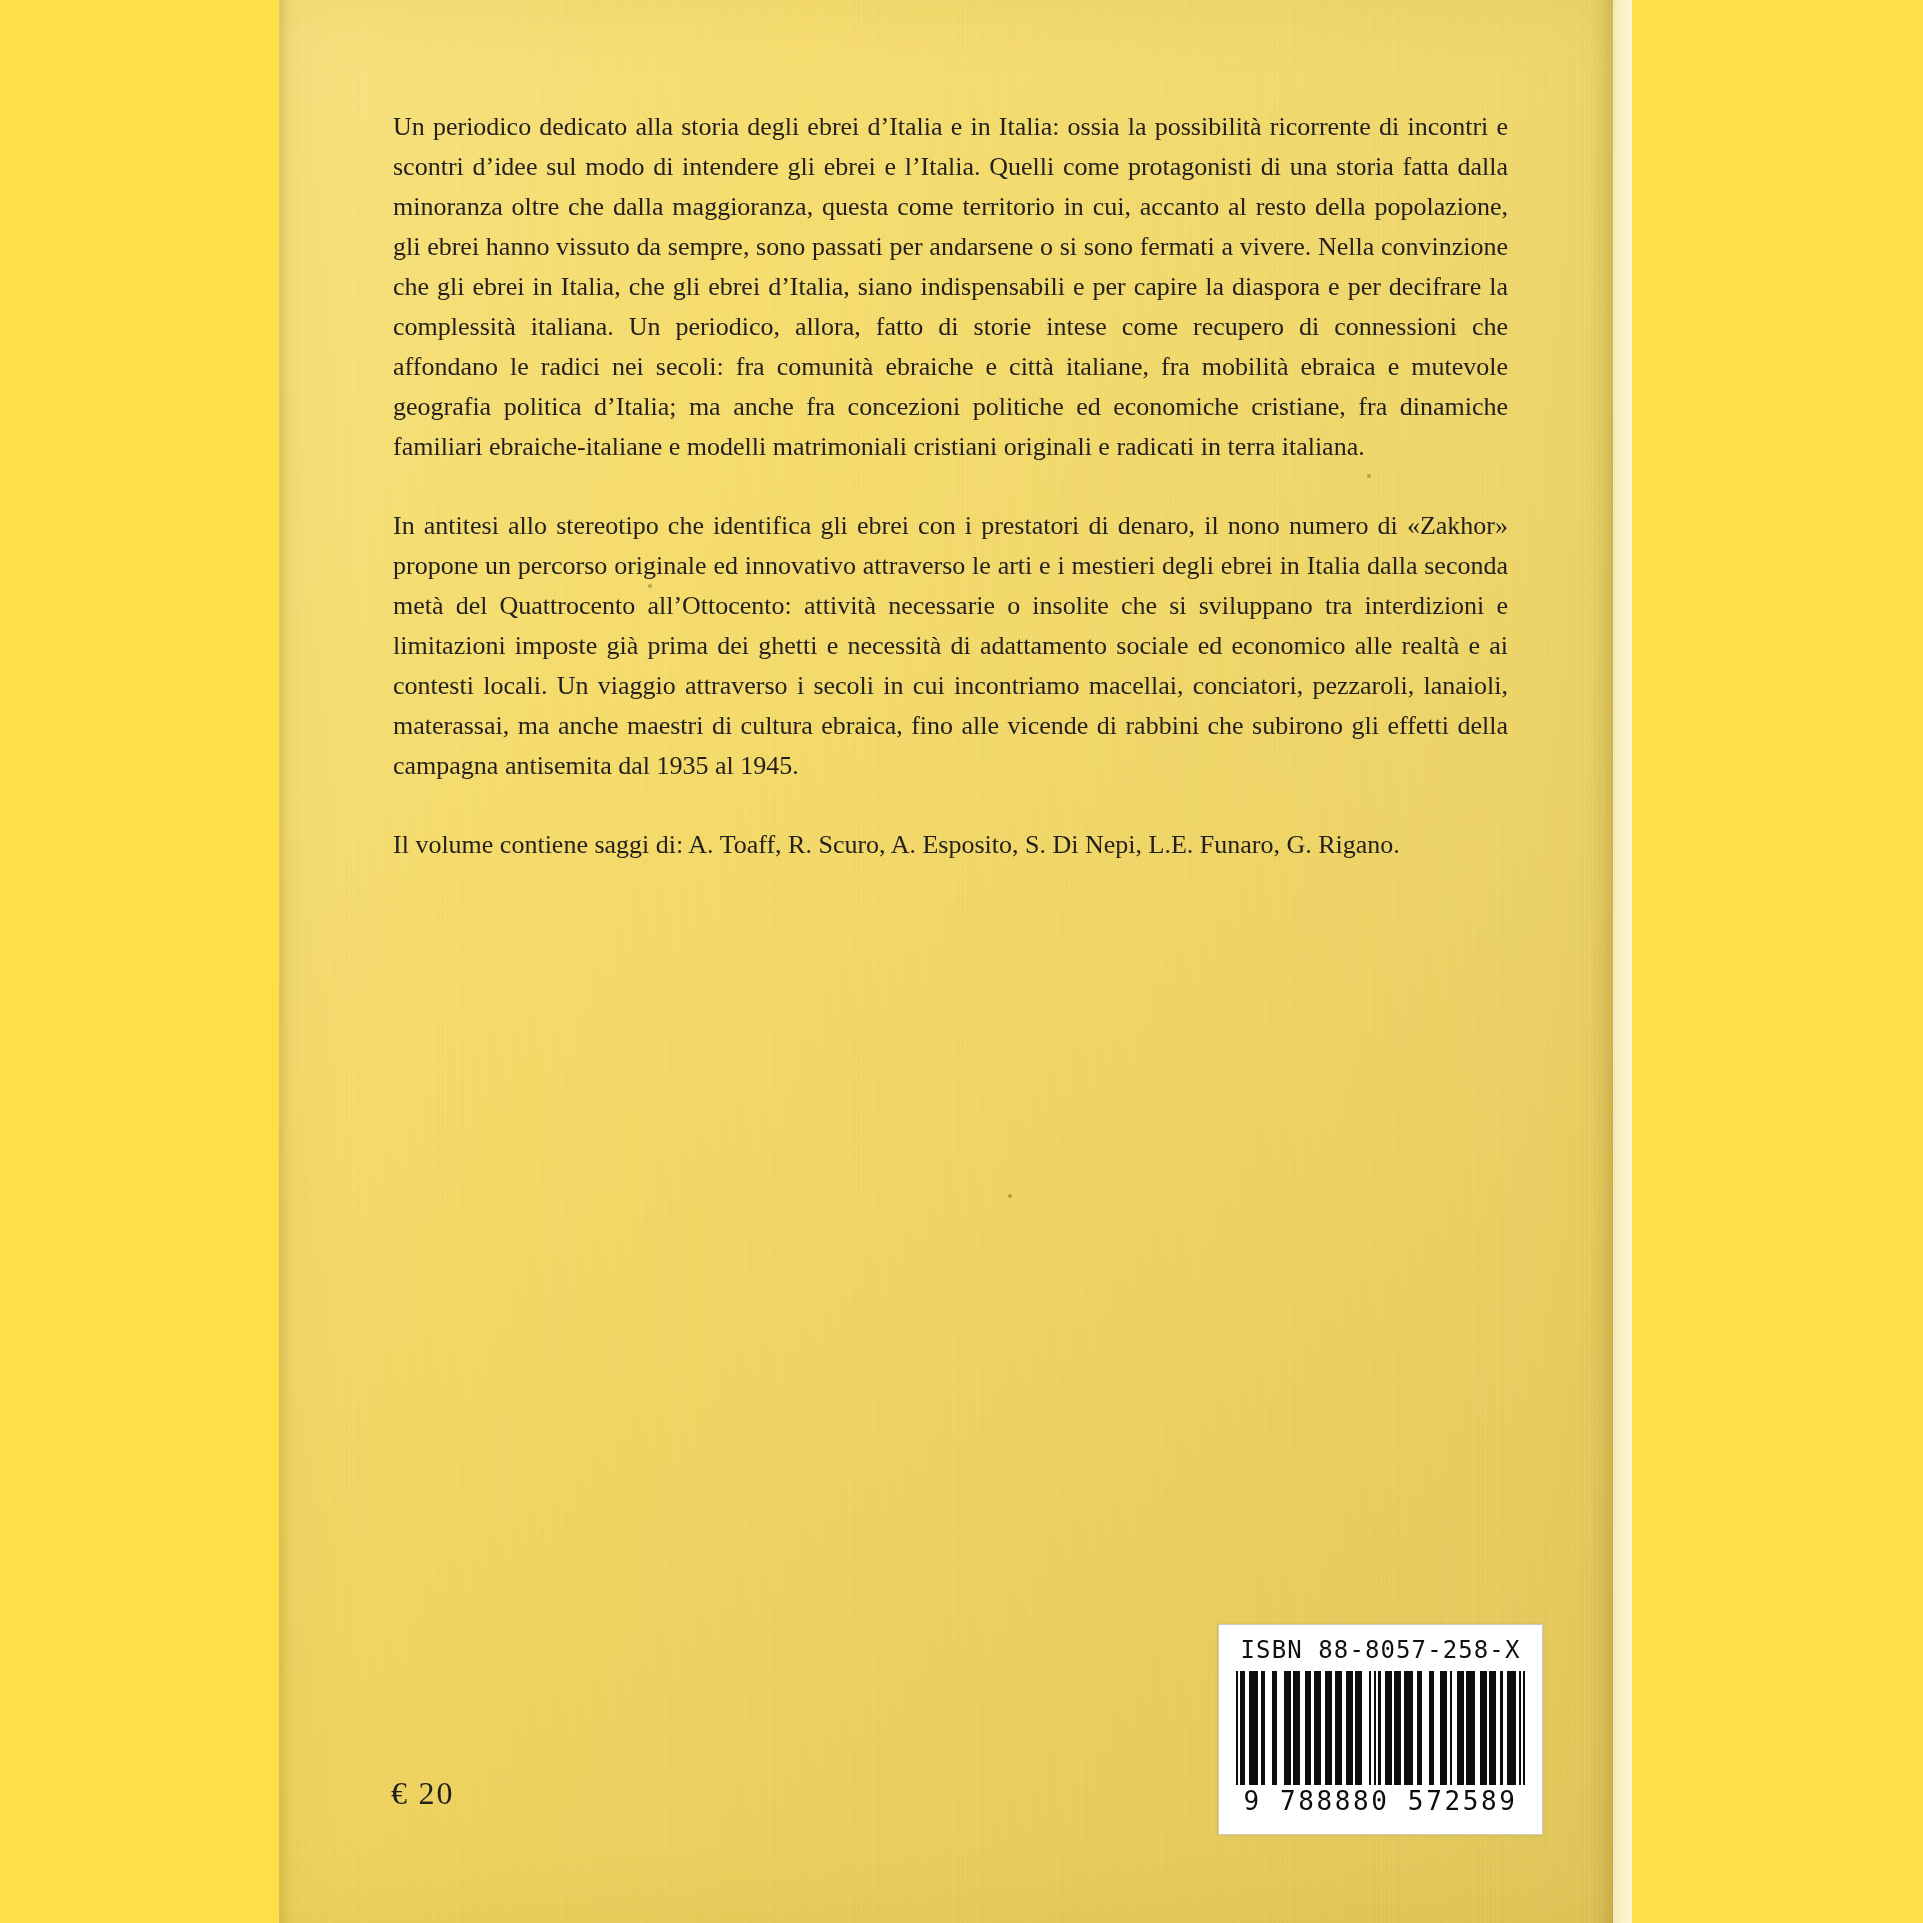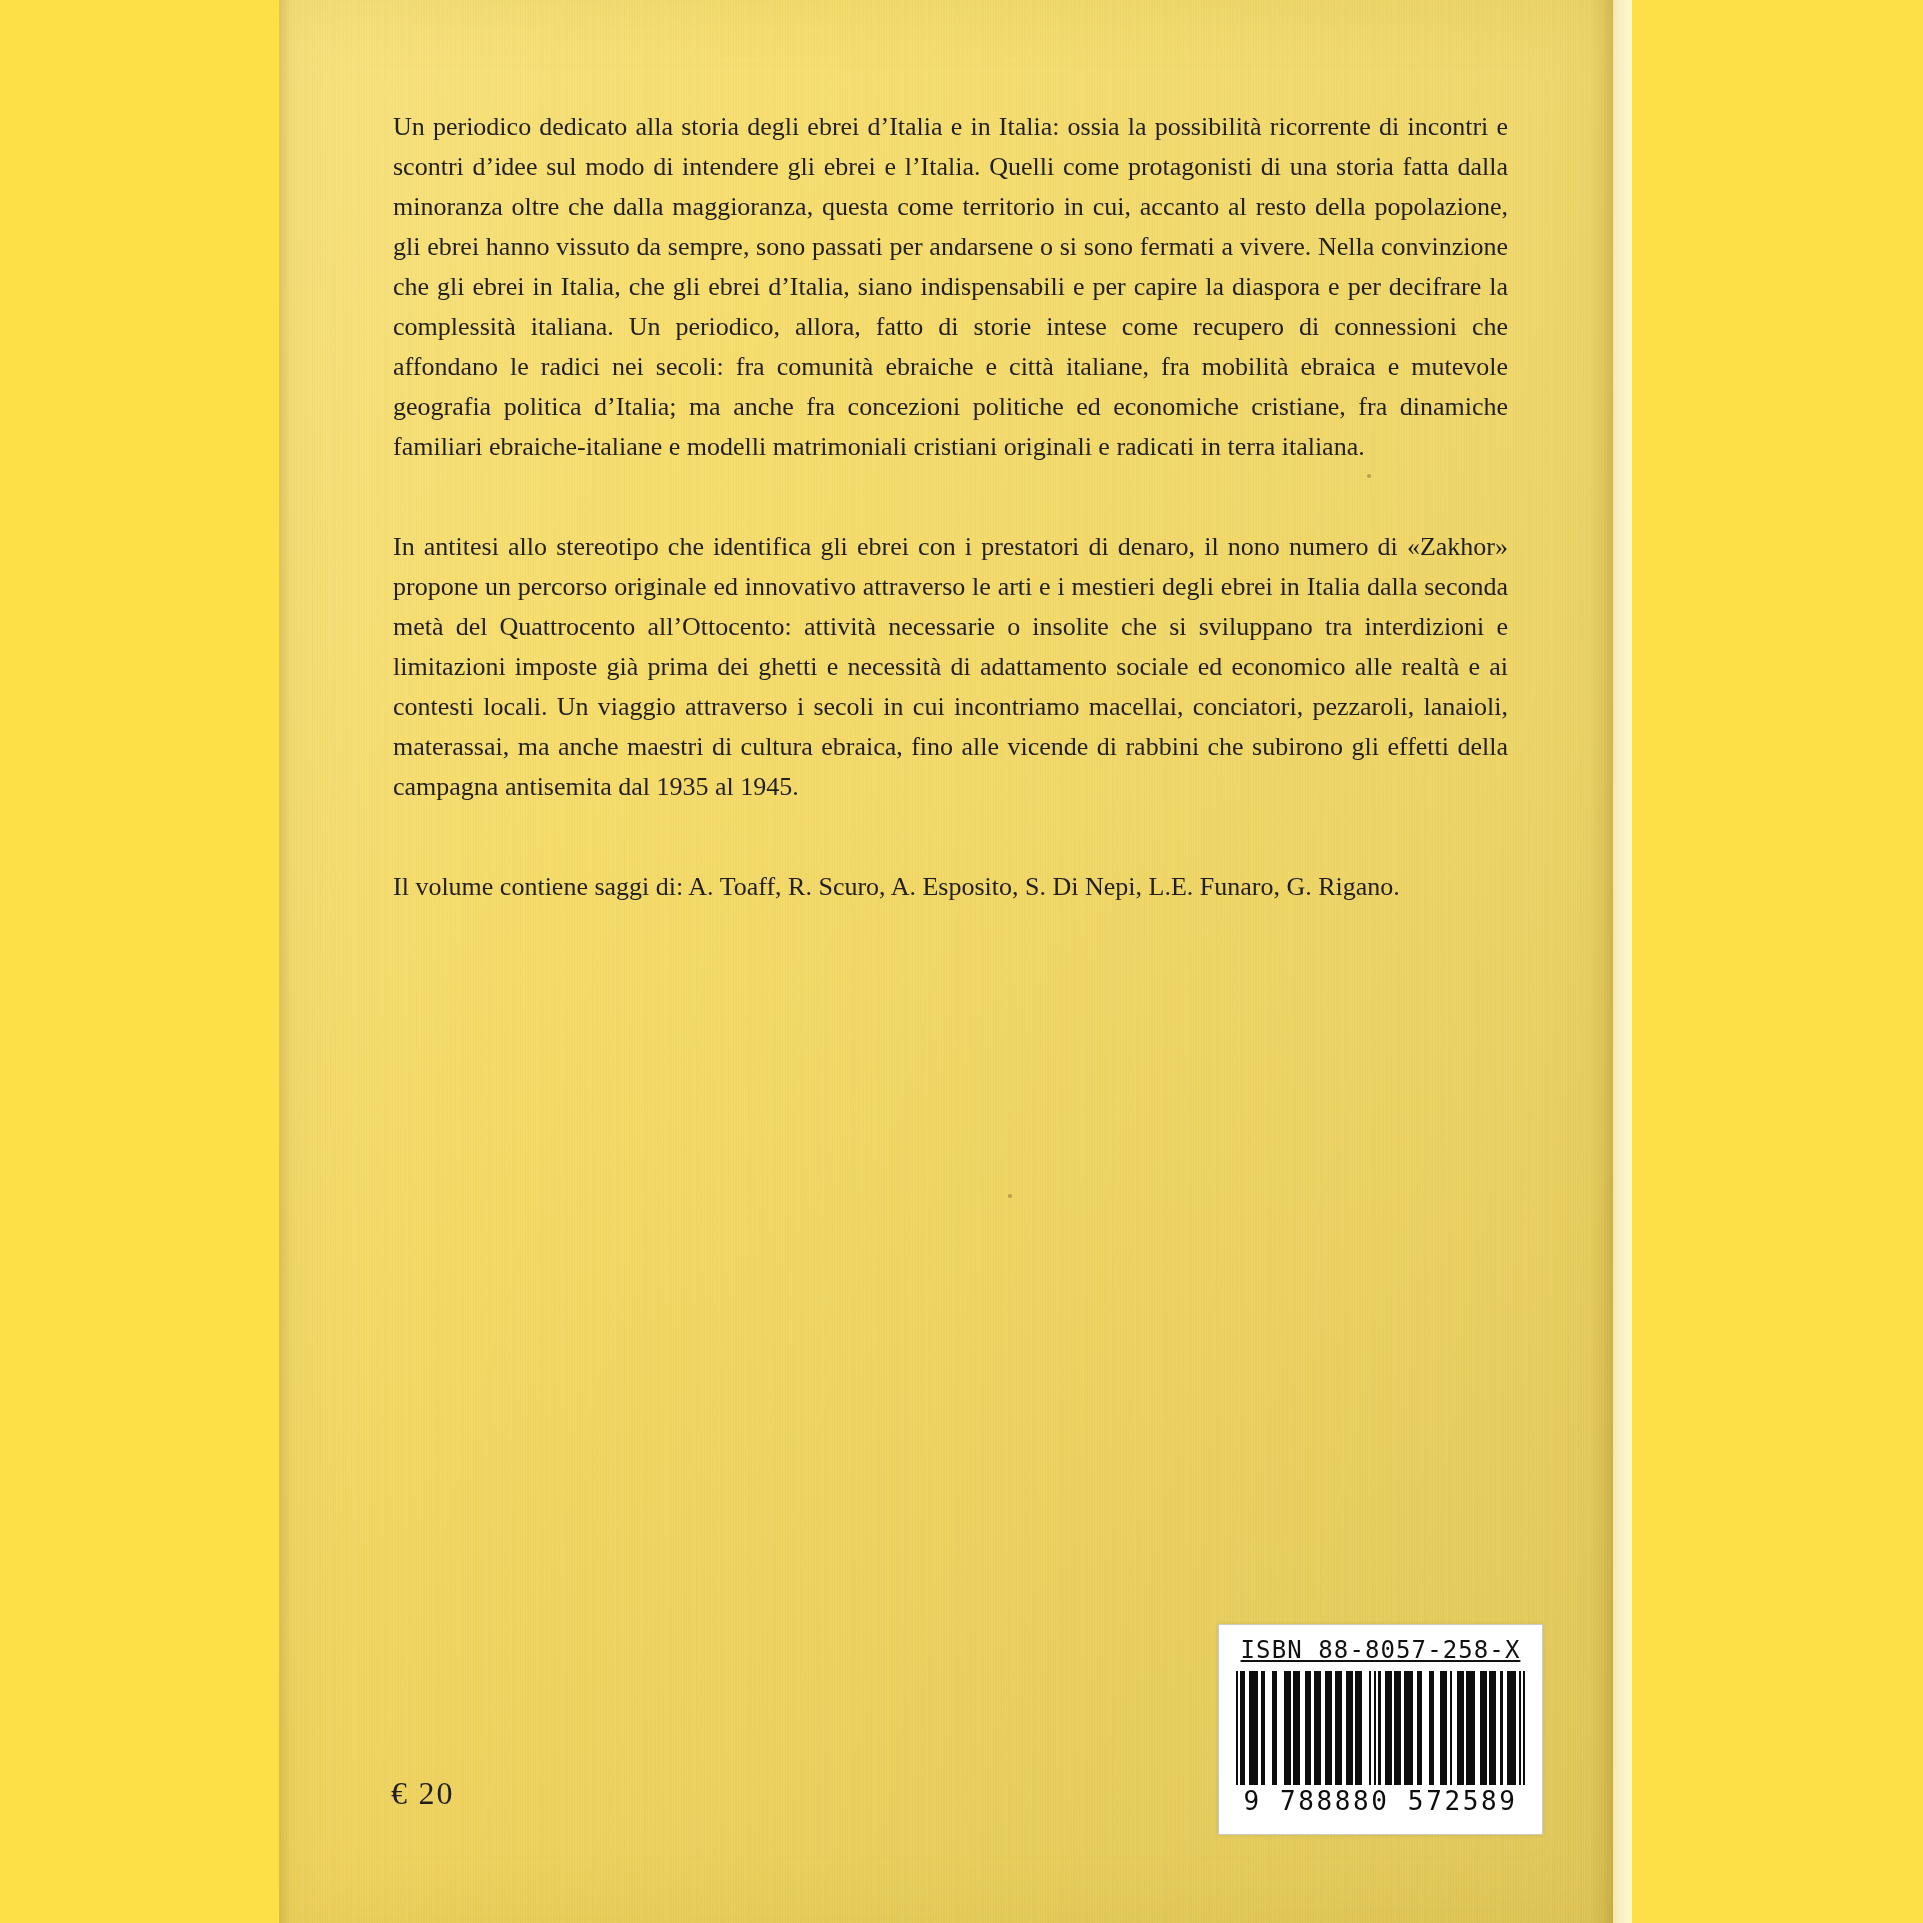--- a/index.html
+++ b/index.html
@@ -85,21 +85,21 @@
     line-height: 40px;
     text-align: justify;
     text-justify: inter-word;
     hyphens: manual;
   }
   #blurb p {
     margin: 0;
     text-indent: 0;
   }
   #blurb p.gap {
-    margin-top: 60px;
+    margin-top: 39px;
   }
   
   #barcode-box {
     position: absolute;
     left: 939px;
     top: 1624px;
     width: 325px;
     height: 211px;
     background: #ffffff;
     border: 0.9px solid #cfcabc;
@@ -111,21 +111,20 @@
     padding-top: 10.5px;
     box-sizing: border-box;
   }
   #isbn-text {
     font-family: "DejaVu Sans Mono", monospace;
     font-size: 24px;
     letter-spacing: 1.1px;
     color: #111111;
     margin-bottom: 7px;
     white-space: nowrap;
-    text-decoration: underline;
   }
   #bars {
     width: 290px;
     height: 114px;
     display: flex;
     align-items: flex-end;
     gap: 0px;
   }
   #bars i {
     display: block;

